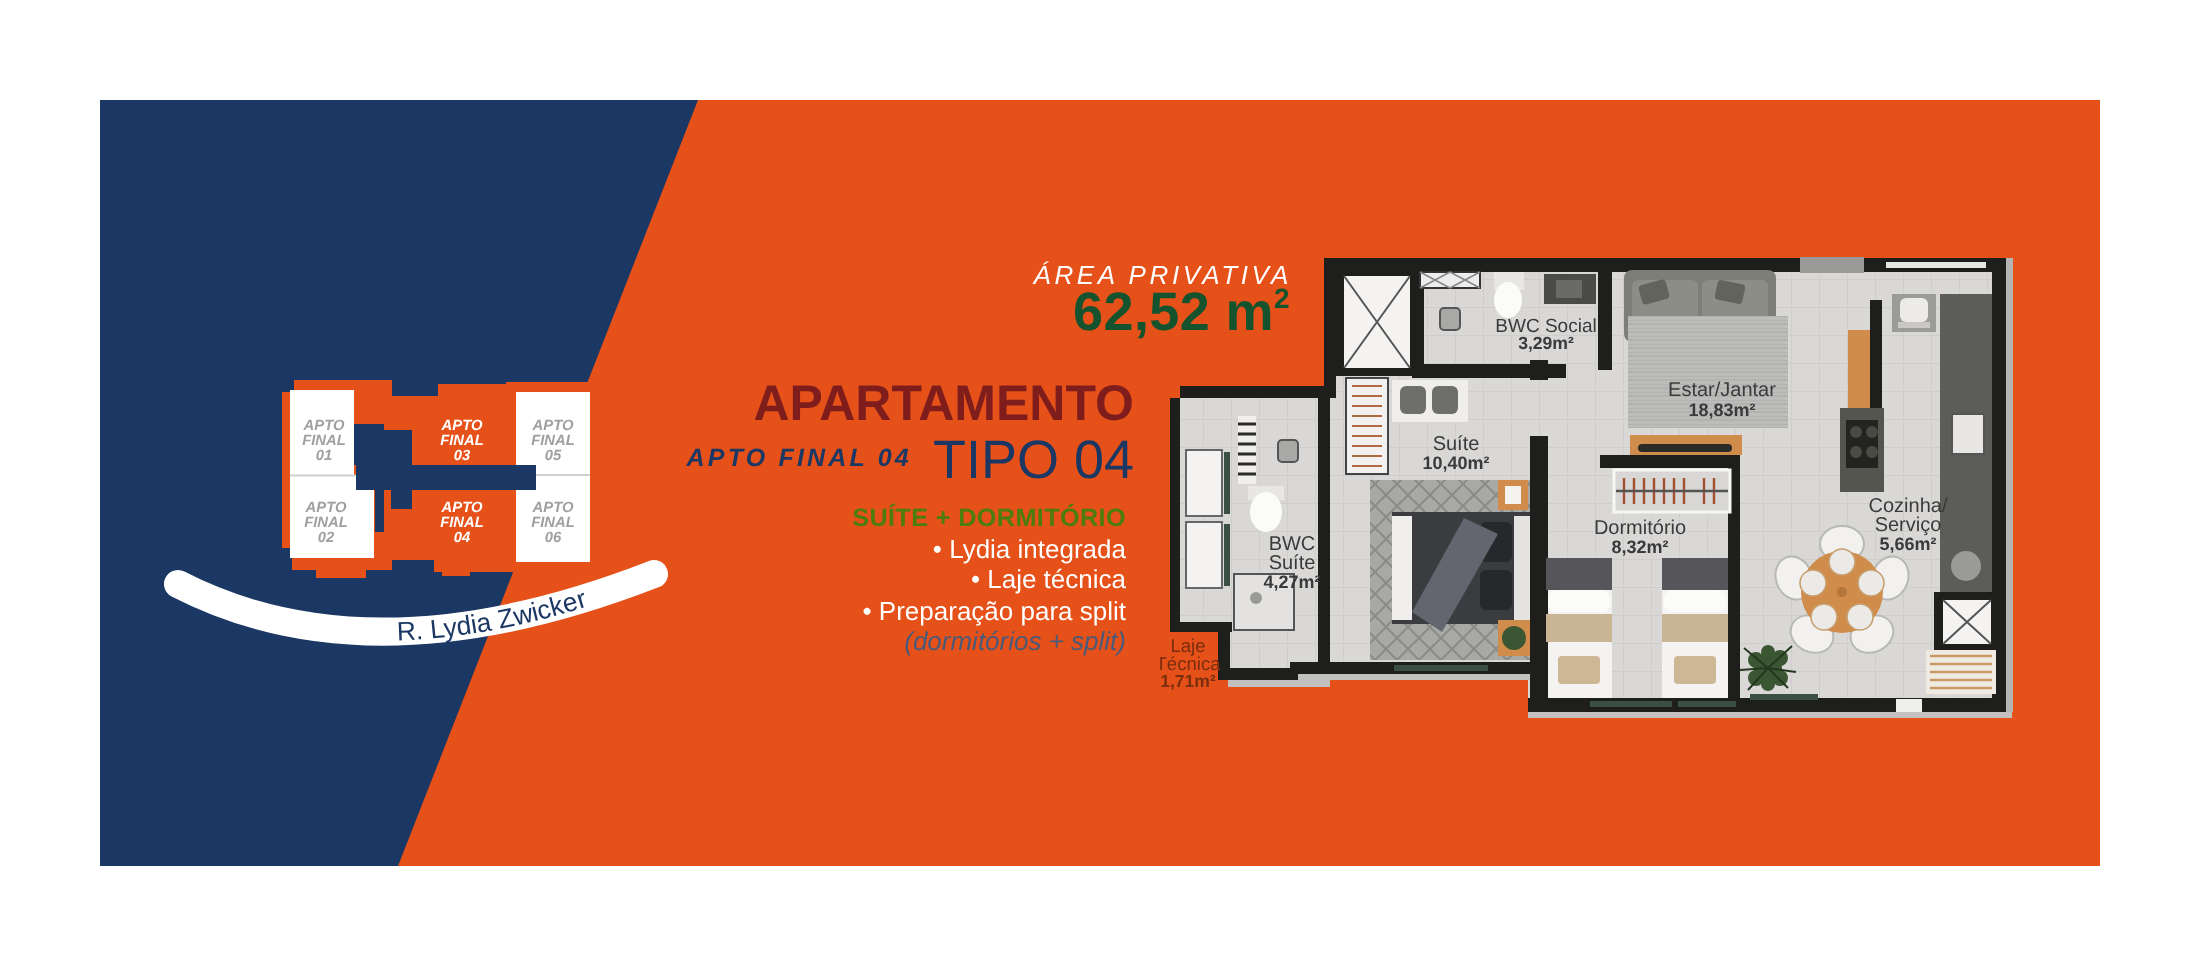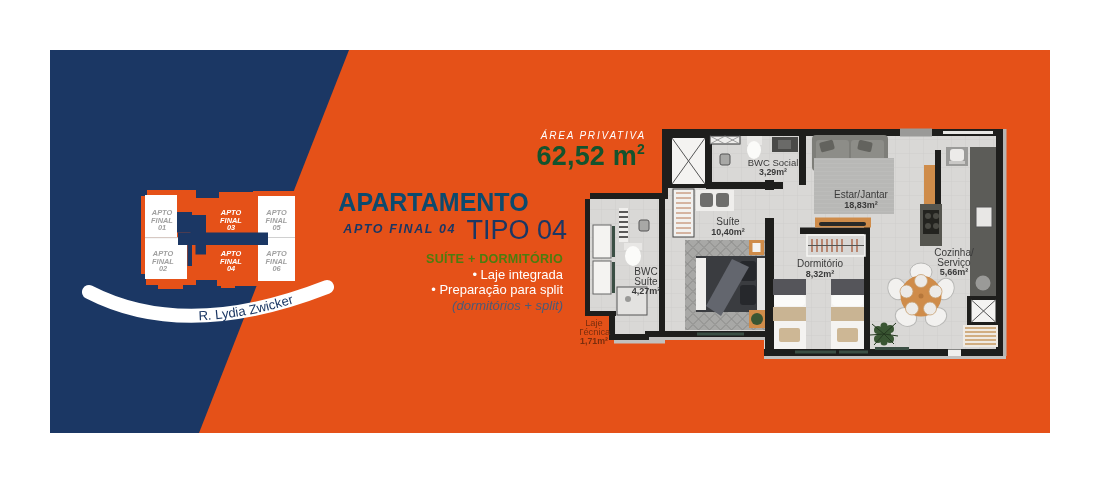--- a/index.html
+++ b/index.html
@@ -9,34 +9,35 @@
 </style>
 </head>
 <body>
 
 <div class="abs" style="left:50px;top:50px;width:1000px;height:383px;background:#e55118;"></div>
 
 <svg class="abs" style="left:50px;top:50px;" width="1000" height="383" viewBox="0 0 1000 383">
   <polygon points="0,0 299,0 149,383 0,383" fill="#1b3764"></polygon>
 </svg>
 
-<div id="t1" class="abs rt" style="left:384px;top:130px;width:262px;color:#ffffff;font-size:10px;font-style:italic;letter-spacing:1.8px;">ÁREA PRIVATIVA</div>
+<div id="t1" class="abs rt" style="left:384px;top:130px;width:262px;color:#ffffff;font-size:13px;font-style:italic;letter-spacing:1.8px;">ÁREA PRIVATIVA</div>
 
 <div id="t2" class="abs rt" style="left:380px;top:141px;width:265px;color:#14532d;font-size:27px;font-weight:bold;letter-spacing:0.2px;">62,52 m<span style="font-size:14px;vertical-align:11px;">2</span></div>
 
-<div id="t3" class="abs rt" style="left:300px;top:187.5px;width:267px;color:#0c4a6e;font-size:25px;font-weight:bold;letter-spacing:0px;text-align:center;">APARTAMENTO</div>
+<div id="t3" class="abs rt" style="left:300px;top:187.5px;width:267px;color:#7f1d1d;font-size:25px;font-weight:bold;letter-spacing:0px;">APARTAMENTO</div>
 
 <div id="t4" class="abs rt" style="left:300px;top:215px;width:267px;color:#1b3764;font-size:27px;font-weight:normal;">TIPO 04</div>
 
 <div id="t5" class="abs rt" style="left:200px;top:222px;width:256px;color:#1b3764;font-size:12.5px;font-weight:bold;font-style:italic;letter-spacing:1.6px;">APTO FINAL 04</div>
 
 <div id="t6" class="abs rt" style="left:300px;top:252px;width:263px;color:#4d7c0f;font-size:12.6px;font-weight:bold;letter-spacing:0.2px;">SUÍTE + DORMITÓRIO</div>
 
 <div id="t7" class="abs rt" style="left:300px;top:267px;width:263px;color:#ffffff;font-size:13px;line-height:15.4px;">
-  <div>• Laje integrada</div>
+  <div>• Lydia integrada</div>
+  <div>• Laje técnica</div>
   <div>• Preparação para split</div>
   <div style="color:#4a5a78;font-style:italic;">(dormitórios + split)</div>
 </div>
 
 <svg class="abs" style="left:70px;top:180px;" width="290" height="170" viewBox="70 180 290 170">
 
   <g>
     <rect x="141" y="190" width="55" height="95" fill="#e55118"></rect>
     <rect x="158" y="283" width="25" height="6" fill="#e55118"></rect>
     <rect x="141" y="190" width="6" height="6" fill="#1b3764"></rect>

